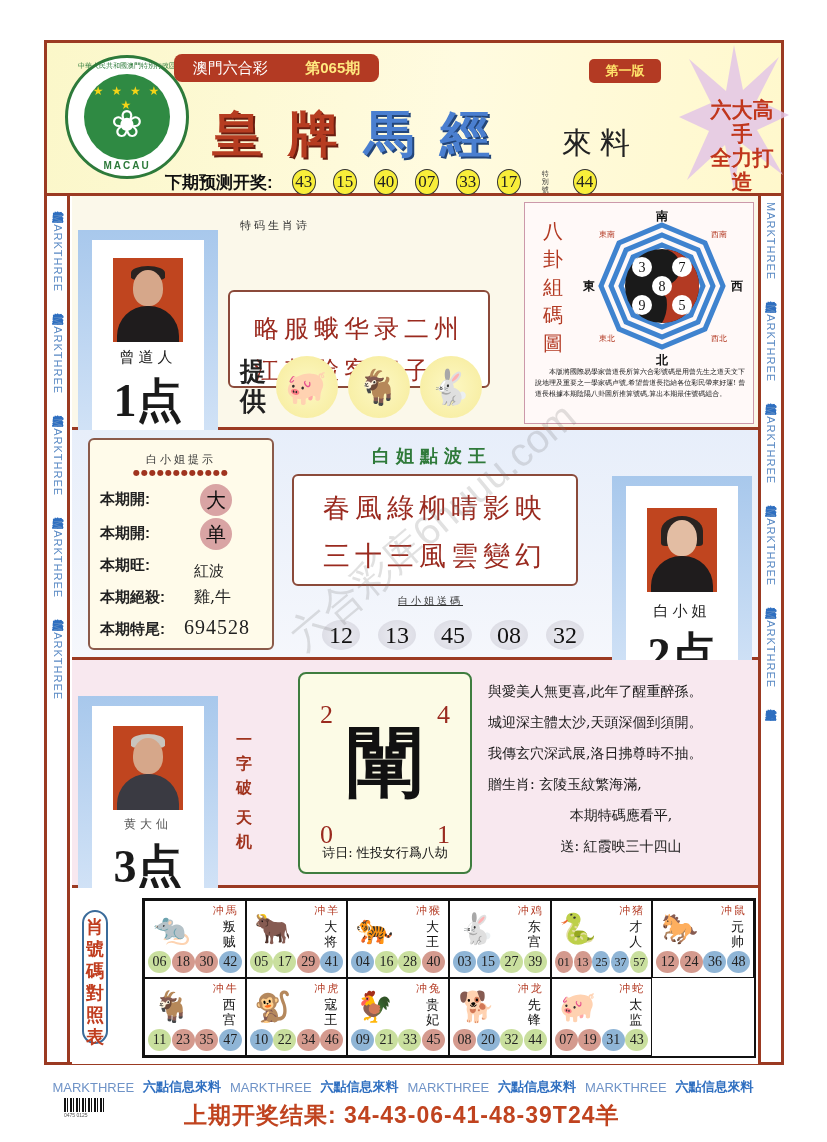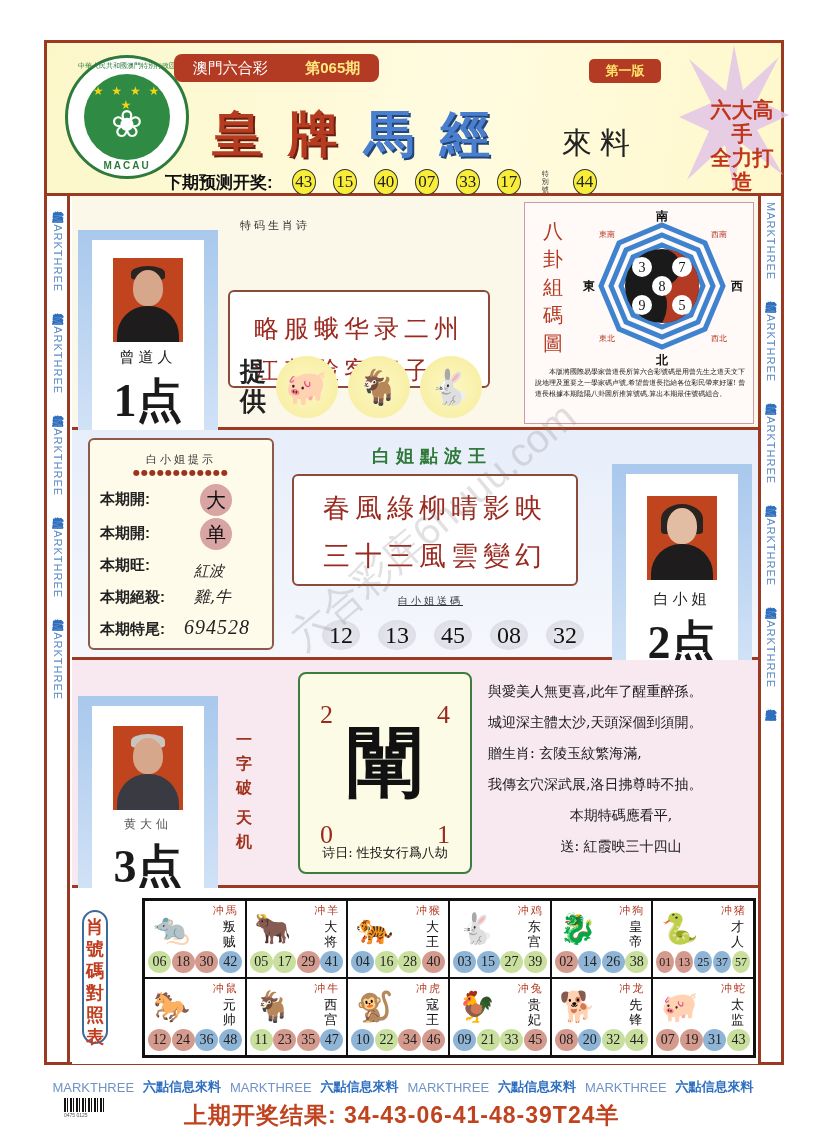--- a/index.html
+++ b/index.html
@@ -57,21 +57,21 @@
   .bagua-title { position: absolute; left: 16px; top: 14px; width: 24px; font-size: 20px; color: #b33a23; line-height: 28px; text-align: center; }
   .bagua-svg { position: absolute; left: 52px; top: 4px; }
   .bagua-desc { position: absolute; left: 10px; top: 164px; width: 214px; font-size: 7px; line-height: 11px; color: #222; text-indent: 14px; }
 
   
   .sec2 { left: 72px; top: 430px; width: 686px; height: 230px; background: linear-gradient(#e7eefa, #f5f7fc); }
   .hint-box { position: absolute; left: 16px; top: 8px; width: 186px; height: 212px; background: #fffbea; border: 2px solid #8b5a4a; border-radius: 6px; }
   .hint-title { position: absolute; top: 12px; width: 100%; text-align: center; font-size: 11px; color: #333; letter-spacing: 3px; }
   .hint-dots { position: absolute; top: 28px; width: 100%; text-align: center; color: #a0331e; font-size: 8px; letter-spacing: 1px; }
   .hint-row { position: absolute; left: 10px; font-size: 15px; font-weight: bold; color: #222; font-family: "Liberation Sans", sans-serif; }
-  .hint-val { position: absolute; font-size: 17px; color: #222; font-style: italic; }
+  .hint-val { position: absolute; font-size: 17px; color: #222; }
   .hint-circle { position: absolute; width: 32px; height: 32px; border-radius: 50%; background: #d9a4a4; display: flex; align-items: center; justify-content: center; font-size: 20px; color: #111; }
   .bai-title { position: absolute; left: 300px; top: 14px; font-size: 18px; color: #2f7a3a; letter-spacing: 6px; font-weight: bold; }
   .number-row { position: absolute; left: 250px; top: 190px; display: flex; gap: 18px; }
   .gray-ball { width: 38px; height: 30px; border-radius: 50%; background: radial-gradient(#ececf2, #d7d8e1); display: flex; align-items: center; justify-content: center; font-family: "Liberation Serif", serif; font-size: 24px; color: #111; }
   .watermark { position: absolute; left: 278px; top: 620px; font-family: "Liberation Sans", sans-serif; font-size: 40px; color: rgba(120,120,120,0.22); transform: rotate(-40deg); transform-origin: left top; white-space: nowrap; pointer-events: none; }
 
   
   .sec3 { left: 72px; top: 660px; width: 686px; height: 228px; background: #f8e8ef; }
   .yizi { position: absolute; left: 160px; top: 68px; width: 24px; font-size: 16px; color: #a0331e; font-weight: bold; line-height: 24px; text-align: center; }
   .char-box { position: absolute; left: 226px; top: 12px; width: 174px; height: 202px; background: #fcfbe6; border: 2px solid #3f7d3f; border-radius: 8px; }
@@ -267,21 +267,21 @@
   </div>
   <div class="subtitle-small" style="left:326px; top:164px; font-size:10px;text-decoration:underline;">白小姐送碼</div>
   <div class="number-row">
     <span class="gray-ball">12</span>
     <span class="gray-ball">13</span>
     <span class="gray-ball">45</span>
     <span class="gray-ball">08</span>
     <span class="gray-ball">32</span>
   </div>
 
-  <div class="portrait" style="left:540px; top:8px; height:214px;">
+  <div class="portrait" style="left:540px; top:20px; height:214px;">
     <div class="portrait-card">
       <div class="photo" style="top:22px;">
         <div class="hair" style="height:30px; left:14px; width:42px; border-radius:50% 50% 10% 10%;"></div>
           <div class="head" style="background:#e3bda3;"></div>
           <div class="body"></div>
       </div>
       <div class="pname" style="top:116px;">白小姐</div>
       <div class="pscore" style="top:138px;">2点</div>
     </div>
   </div>
@@ -313,22 +313,22 @@
     <div class="corner-num" style="right:20px; top:26px;">4</div>
     <div class="big-char">闡</div>
     <div class="corner-num" style="left:20px; top:146px;">0</div>
     <div class="corner-num" style="right:20px; top:146px;">1</div>
     <div class="shi">诗日: 性投女行爲八劫</div>
   </div>
 
   <div class="verse">
     <div>與愛美人無更喜,此年了醒重醉孫。</div>
     <div>城迎深主體太沙,天頭深個到須開。</div>
+    <div>我傳玄穴深武展,洛日拂尊時不抽。</div>
     <div>贈生肖:  玄陵玉紋繁海滿,</div>
-    <div>我傳玄穴深武展,洛日拂尊時不抽。</div>
     <div class="c">本期特碼應看平,</div>
     <div class="c">送:  紅霞映三十四山</div>
   </div>
 </div>
 
 <div class="sec sec4">
   <div class="vlabel">
     <div>肖</div>
     <div>號</div>
     <div>碼</div>
@@ -372,31 +372,20 @@
       </div>
       <div class="zcell">
         <div class="zchong">冲鸡</div>
         <div class="zanimal">🐇</div>
         <div class="ztitle">东宫</div>
         <div class="znums">
           <span class="znum c-blue">03</span>
           <span class="znum c-blue">15</span>
           <span class="znum c-green">27</span>
           <span class="znum c-green">39</span>
-        </div>
-      </div>
-      <div class="zcell">
-        <div class="zchong">冲狗</div>
-        <div class="zanimal">🐉</div>
-        <div class="ztitle">皇帝</div>
-        <div class="znums">
-          <span class="znum c-red">02</span>
-          <span class="znum c-blue">14</span>
-          <span class="znum c-blue">26</span>
-          <span class="znum c-green">38</span>
         </div>
       </div>
       <div class="zcell">
         <div class="zchong">冲猪</div>
         <div class="zanimal">🐍</div>
         <div class="ztitle">才人</div>
         <div class="znums five">
           <span class="znum c-red">01</span>
           <span class="znum c-red">13</span>
           <span class="znum c-blue">25</span>

